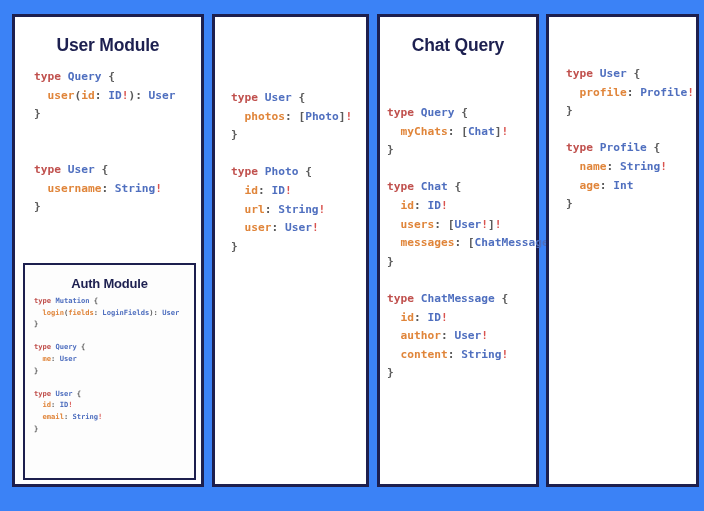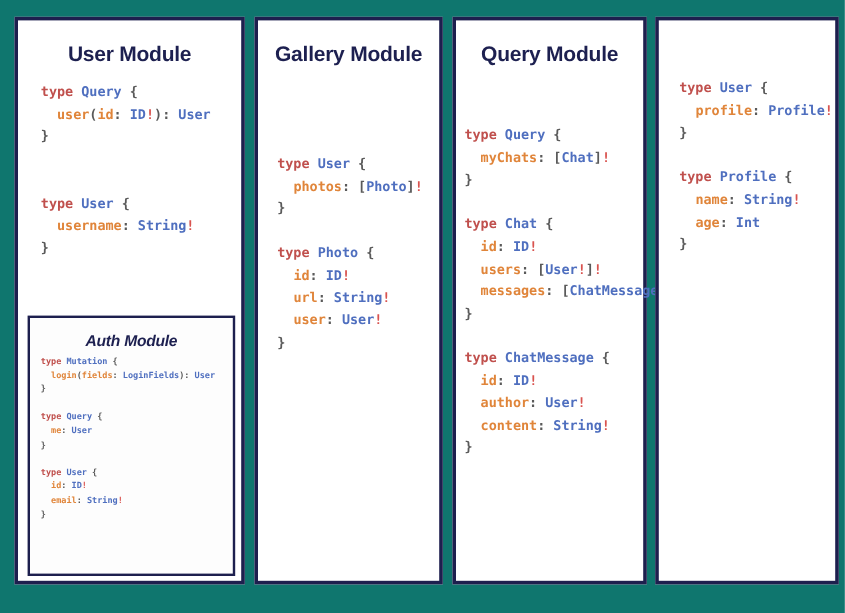--- a/index.html
+++ b/index.html
@@ -12,21 +12,21 @@
     height: 511px;
     font-family: "Liberation Sans", sans-serif;
     background: #fdfdfd;
     overflow: hidden;
   }
 
   .board {
     position: relative;
     width: 704px;
     height: 511px;
-    background: #0f766e;
+    background: #3b82f6;
   }
 
   .panel {
     position: absolute;
     background: #ffffff;
     border: 3px solid #1d1f4e;
     box-sizing: border-box;
   }
 
   .panel-title {
@@ -72,21 +72,20 @@
     position: absolute;
     left: 8px;  top: 246px;  width: 173px;  height: 217px;
     background: #fdfdfd;
     border: 2px solid #1d1f4e;
     box-sizing: border-box;
   }
   #panel-auth .panel-title {
     font-size: 13px;
     margin-top: 11px;
     margin-bottom: 3px;
-    font-style: italic;
   }
   #panel-auth .code {
     font-size: 7.1px;
     line-height: 11.6px;
     margin-left: 9px;
     margin-top: 4px;
   }
 
   
   #panel-gallery {
@@ -127,26 +126,25 @@
     <div class="panel-title">User Module</div>
     <div class="code code-block"><div><span class="kw">type</span><span class="pun"> </span><span class="typ">Query</span><span class="pun"> {</span></div><div><span class="pun">  </span><span class="fld">user</span><span class="pun">(</span><span class="fld">id</span><span class="pun">: </span><span class="typ">ID</span><span class="bang">!</span><span class="pun">): </span><span class="typ">User</span></div><div><span class="pun">}</span></div><span class="blank-line"></span><span class="blank-line"></span><div><span class="kw">type</span><span class="pun"> </span><span class="typ">User</span><span class="pun"> {</span></div><div><span class="pun">  </span><span class="fld">username</span><span class="pun">: </span><span class="typ">String</span><span class="bang">!</span></div><div><span class="pun">}</span></div></div>
 
     <section id="panel-auth">
       <div class="panel-title">Auth Module</div>
       <div class="code"><div><span class="kw">type</span><span class="pun"> </span><span class="typ">Mutation</span><span class="pun"> {</span></div><div><span class="pun">  </span><span class="fld">login</span><span class="pun">(</span><span class="fld">fields</span><span class="pun">: </span><span class="typ">LoginFields</span><span class="pun">): </span><span class="typ">User</span></div><div><span class="pun">}</span></div><span class="blank-line"></span><div><span class="kw">type</span><span class="pun"> </span><span class="typ">Query</span><span class="pun"> {</span></div><div><span class="pun">  </span><span class="fld">me</span><span class="pun">: </span><span class="typ">User</span></div><div><span class="pun">}</span></div><span class="blank-line"></span><div><span class="kw">type</span><span class="pun"> </span><span class="typ">User</span><span class="pun"> {</span></div><div><span class="pun">  </span><span class="fld">id</span><span class="pun">: </span><span class="typ">ID</span><span class="bang">!</span></div><div><span class="pun">  </span><span class="fld">email</span><span class="pun">: </span><span class="typ">String</span><span class="bang">!</span></div><div><span class="pun">}</span></div></div>
     </section>
   </section>
 
   <section class="panel" id="panel-gallery">
-    <div class="panel-title">Gallery Module</div>
     <div class="code code-block"><div><span class="kw">type</span><span class="pun"> </span><span class="typ">User</span><span class="pun"> {</span></div><div><span class="pun">  </span><span class="fld">photos</span><span class="pun">: </span><span class="pun">[</span><span class="typ">Photo</span><span class="pun">]</span><span class="bang">!</span></div><div><span class="pun">}</span></div><span class="blank-line"></span><div><span class="kw">type</span><span class="pun"> </span><span class="typ">Photo</span><span class="pun"> {</span></div><div><span class="pun">  </span><span class="fld">id</span><span class="pun">: </span><span class="typ">ID</span><span class="bang">!</span></div><div><span class="pun">  </span><span class="fld">url</span><span class="pun">: </span><span class="typ">String</span><span class="bang">!</span></div><div><span class="pun">  </span><span class="fld">user</span><span class="pun">: </span><span class="typ">User</span><span class="bang">!</span></div><div><span class="pun">}</span></div></div>
   </section>
 
   <section class="panel" id="panel-chat">
-    <div class="panel-title">Query Module</div>
+    <div class="panel-title">Chat Query</div>
     <div class="code code-block"><div><span class="kw">type</span><span class="pun"> </span><span class="typ">Query</span><span class="pun"> {</span></div><div><span class="pun">  </span><span class="fld">myChats</span><span class="pun">: </span><span class="pun">[</span><span class="typ">Chat</span><span class="pun">]</span><span class="bang">!</span></div><div><span class="pun">}</span></div><span class="blank-line"></span><div><span class="kw">type</span><span class="pun"> </span><span class="typ">Chat</span><span class="pun"> {</span></div><div><span class="pun">  </span><span class="fld">id</span><span class="pun">: </span><span class="typ">ID</span><span class="bang">!</span></div><div><span class="pun">  </span><span class="fld">users</span><span class="pun">: </span><span class="pun">[</span><span class="typ">User</span><span class="bang">!</span><span class="pun">]</span><span class="bang">!</span></div><div><span class="pun">  </span><span class="fld">messages</span><span class="pun">: </span><span class="pun">[</span><span class="typ">ChatMessage</span><span class="pun">]</span><span class="bang">!</span></div><div><span class="pun">}</span></div><span class="blank-line"></span><div><span class="kw">type</span><span class="pun"> </span><span class="typ">ChatMessage</span><span class="pun"> {</span></div><div><span class="pun">  </span><span class="fld">id</span><span class="pun">: </span><span class="typ">ID</span><span class="bang">!</span></div><div><span class="pun">  </span><span class="fld">author</span><span class="pun">: </span><span class="typ">User</span><span class="bang">!</span></div><div><span class="pun">  </span><span class="fld">content</span><span class="pun">: </span><span class="typ">String</span><span class="bang">!</span></div><div><span class="pun">}</span></div></div>
   </section>
 
   <section class="panel" id="panel-profile">
     <div class="code code-block"><div><span class="kw">type</span><span class="pun"> </span><span class="typ">User</span><span class="pun"> {</span></div><div><span class="pun">  </span><span class="fld">profile</span><span class="pun">: </span><span class="typ">Profile</span><span class="bang">!</span></div><div><span class="pun">}</span></div><span class="blank-line"></span><div><span class="kw">type</span><span class="pun"> </span><span class="typ">Profile</span><span class="pun"> {</span></div><div><span class="pun">  </span><span class="fld">name</span><span class="pun">: </span><span class="typ">String</span><span class="bang">!</span></div><div><span class="pun">  </span><span class="fld">age</span><span class="pun">: </span><span class="typ">Int</span></div><div><span class="pun">}</span></div></div>
   </section>
 
 </div>
 
 </body></html>

